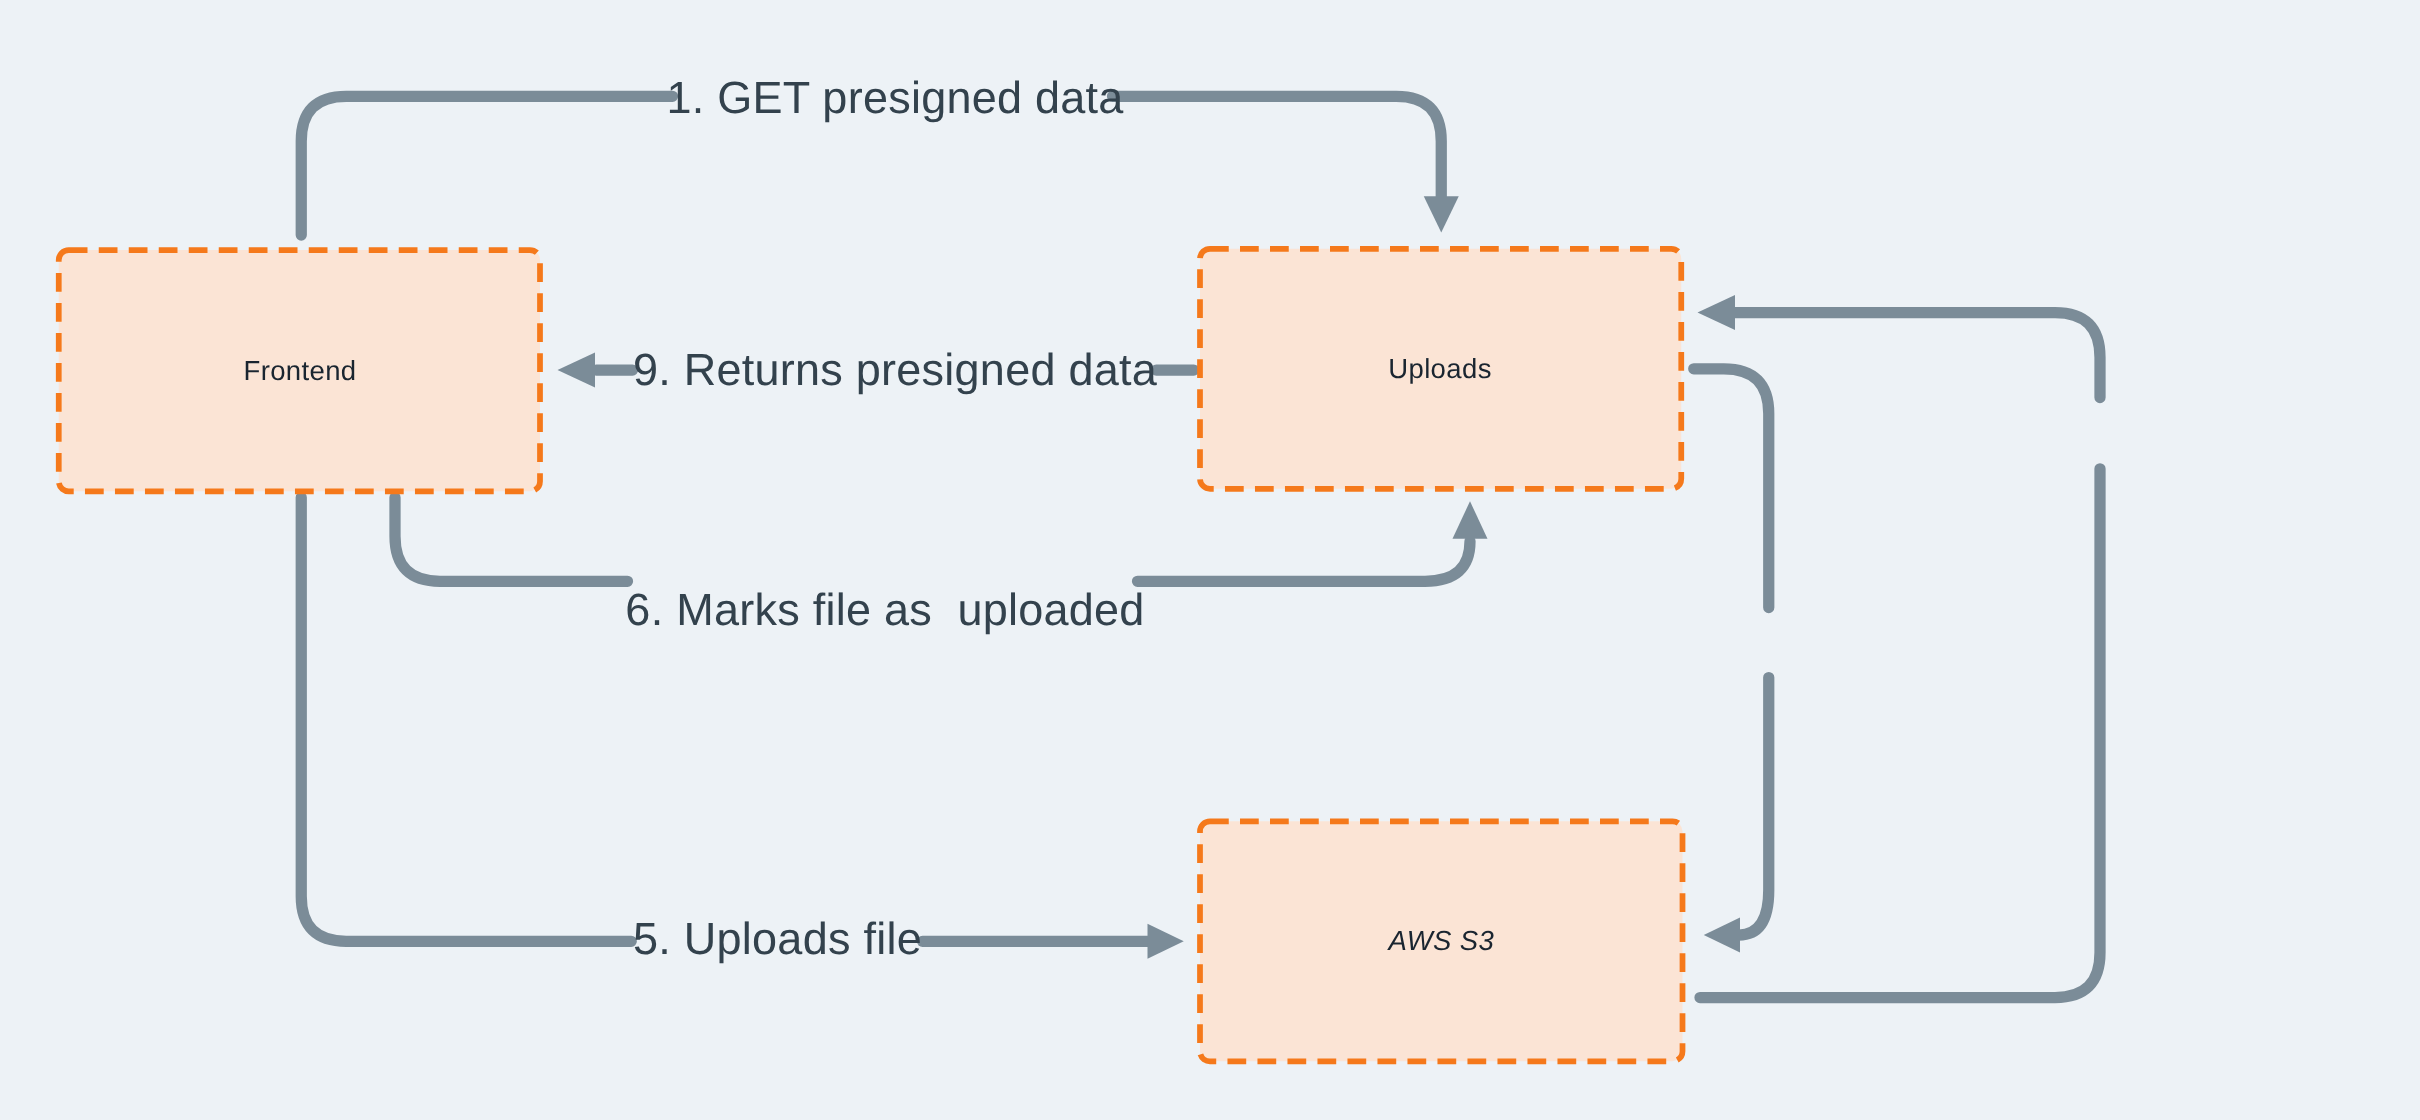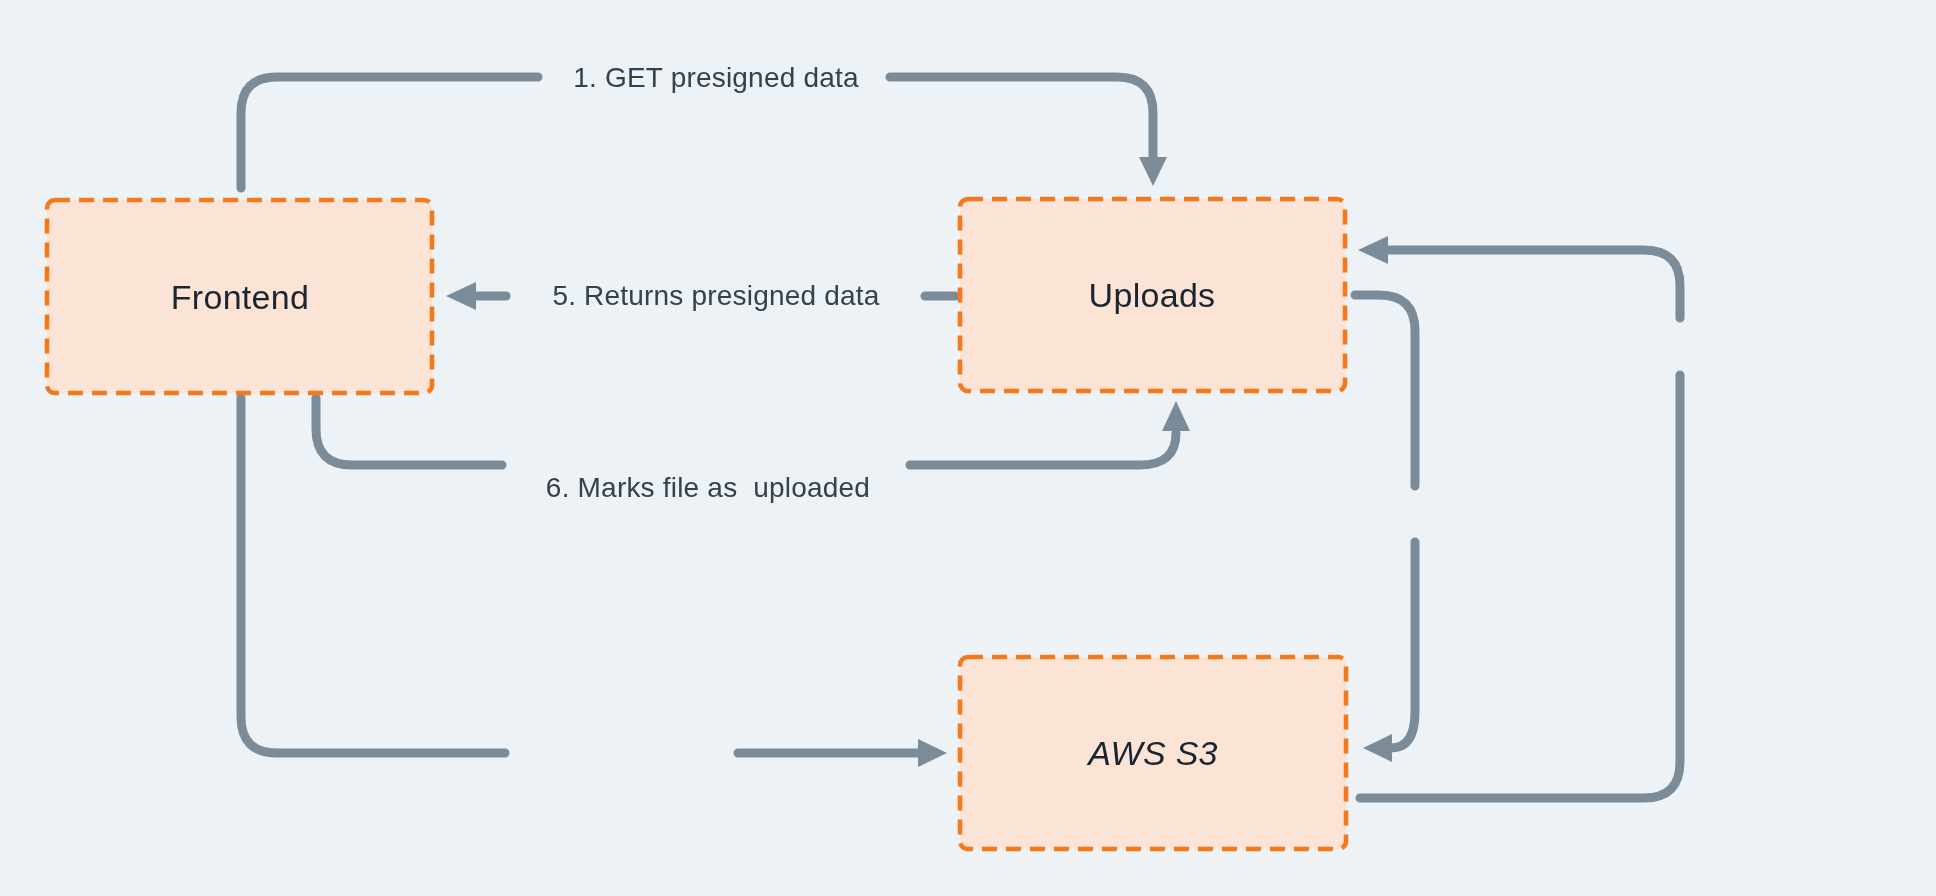--- a/index.html
+++ b/index.html
@@ -16,30 +16,30 @@
     overflow: hidden;
   }
   .diagram-svg {
     position: absolute;
     left: 0;
     top: 0;
   }
   .node-label {
     position: absolute;
     transform: translate(-50%, -50%);
-    font-size: 34px;
+    font-size: 22px;
     font-weight: 500;
     color: #1a2530;
     letter-spacing: 0.3px;
     white-space: pre;
   }
   .edge-label {
     position: absolute;
     transform: translate(-50%, -50%);
-    font-size: 28px;
+    font-size: 36px;
     font-weight: 500;
     color: #33424d;
     letter-spacing: 0.2px;
     white-space: pre;
   }
 </style>
 </head>
 <body>
 
 <div class="stage">
@@ -81,16 +81,17 @@
       <rect x="960" y="199" width="385" height="192" rx="8"></rect>
       <rect x="960" y="657" width="386" height="192" rx="8"></rect>
     </g>
   </svg>
 
   <div class="node-label" style="left:240px;  top:297px;">Frontend</div>
   <div class="node-label" style="left:1152px; top:295px;">Uploads</div>
   <div class="node-label" style="left:1153px; top:753px;font-style:italic;">AWS S3</div>
 
   <div class="edge-label" style="left:716px;  top:78px;">1. GET presigned data</div>
-  <div class="edge-label" style="left:716px;  top:296px;">5. Returns presigned data</div>
+  <div class="edge-label" style="left:716px;  top:296px;">9. Returns presigned data</div>
+  <div class="edge-label" style="left:622px;  top:751px;">5. Uploads file</div>
   <div class="edge-label" style="left:708px;  top:488px;">6. Marks file as  uploaded</div>
 
 </div>
 
 </body></html>

